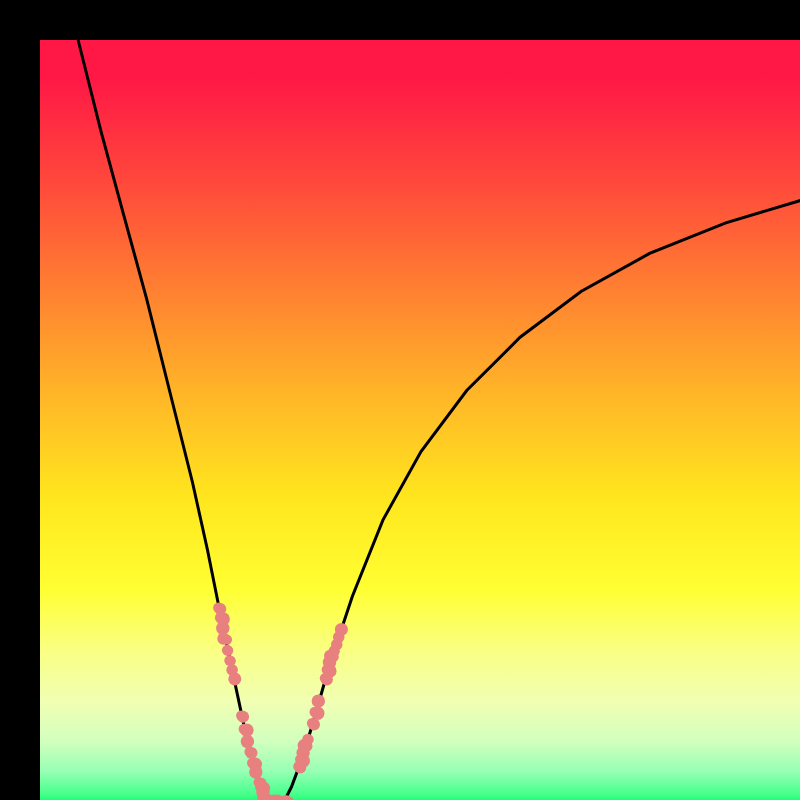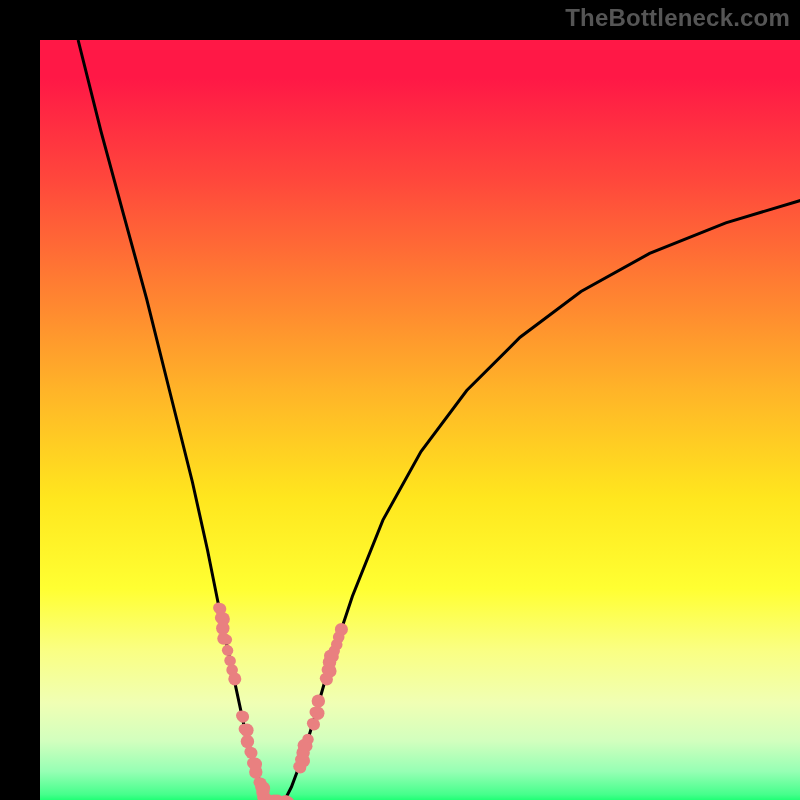--- a/index.html
+++ b/index.html
@@ -71,21 +71,20 @@
   fill: #e98080;
 }
 </style>
 </head>
 <body>
 
 <div class="canvas">
   <div class="gradient-area"></div>
   <div class="border-top"></div>
   <div class="border-left"></div>
-  <div class="watermark">TheBottleneck.com</div>
 
   <svg class="curve-layer" viewBox="0 0 800 800">
     <g>
       <path id="left-path" d="M78.1 40.0 L101.0 131.4 L123.8 215.3 L146.7 299.1 L169.5 390.5 L192.4 482.0 L207.6 550.5 L222.9 626.7 L234.3 680.1 L245.7 733.4 L253.4 763.9 L261.0 786.8 L267.1 802.0" stroke="#000" stroke-width="3" fill="none"></path>
     </g>
     <g>
       <path id="right-path" d="M283.8 802.0 L291.5 786.8 L302.9 756.3 L314.3 718.2 L329.6 664.8 L352.4 596.3 L382.9 520.1 L421.0 451.5 L466.7 390.5 L520.1 337.2 L581.0 291.5 L649.6 253.4 L725.8 222.9 L802.0 200.0" stroke="#000" stroke-width="3" fill="none"></path>
     </g>
     <g id="dots-group">
         <circle cx="220.3" cy="608.9" r="6.0" class="dot"></circle>

